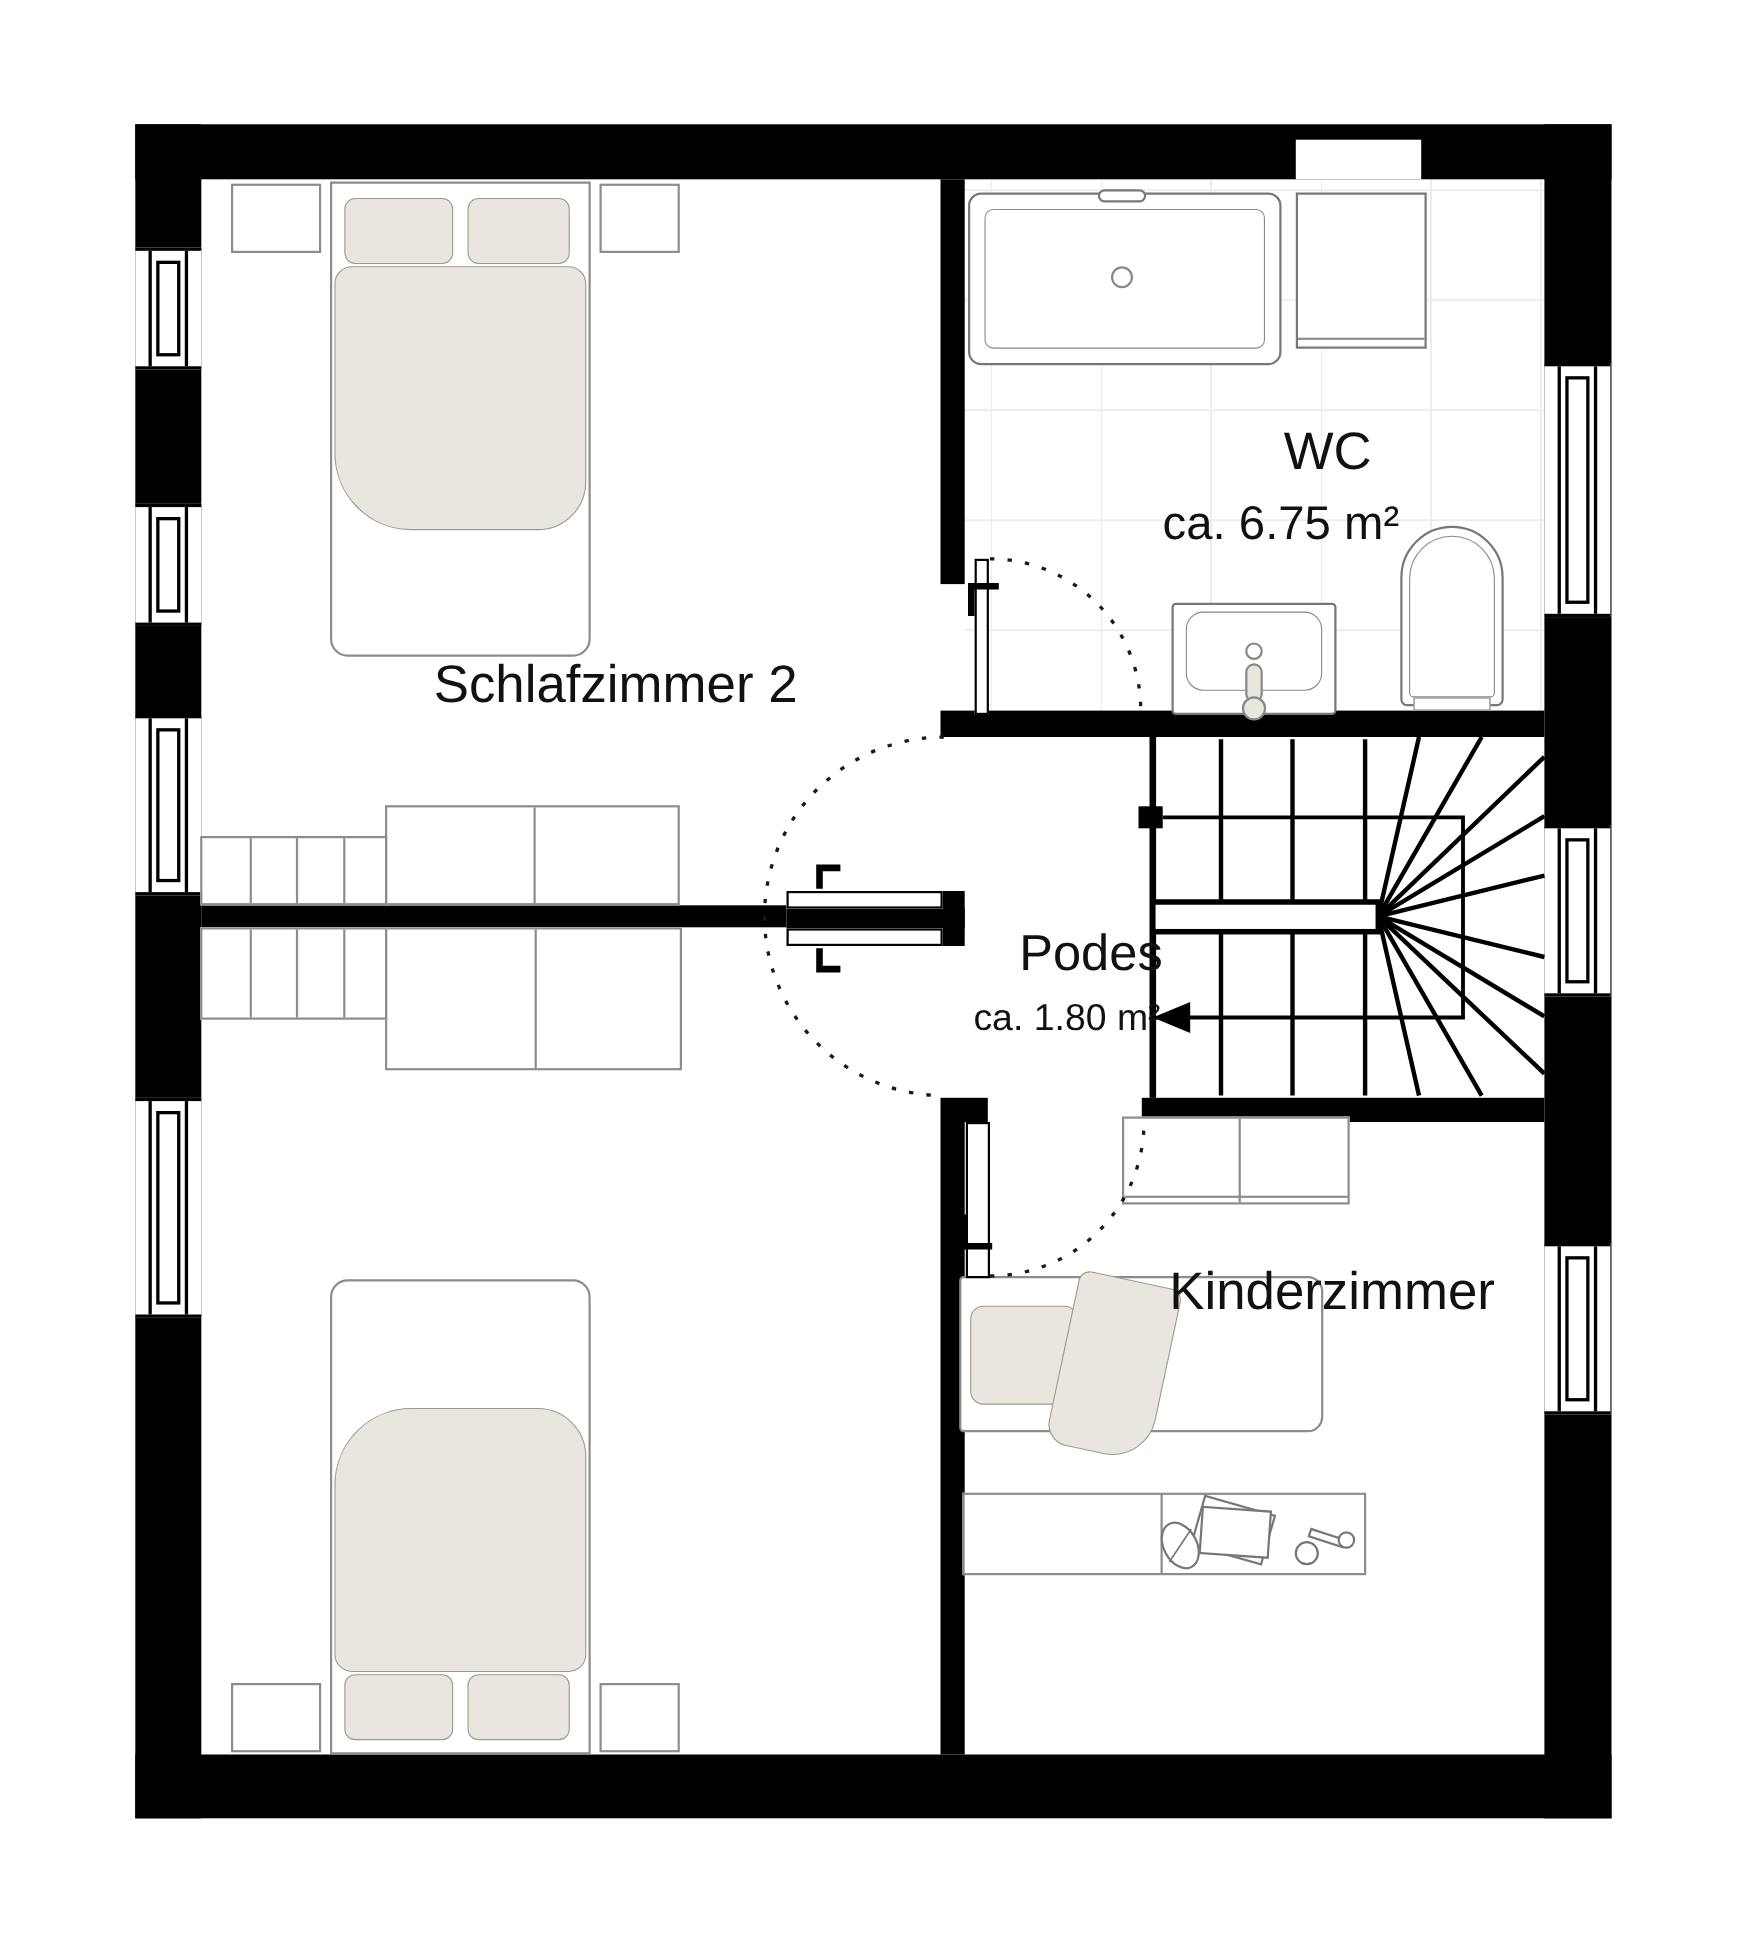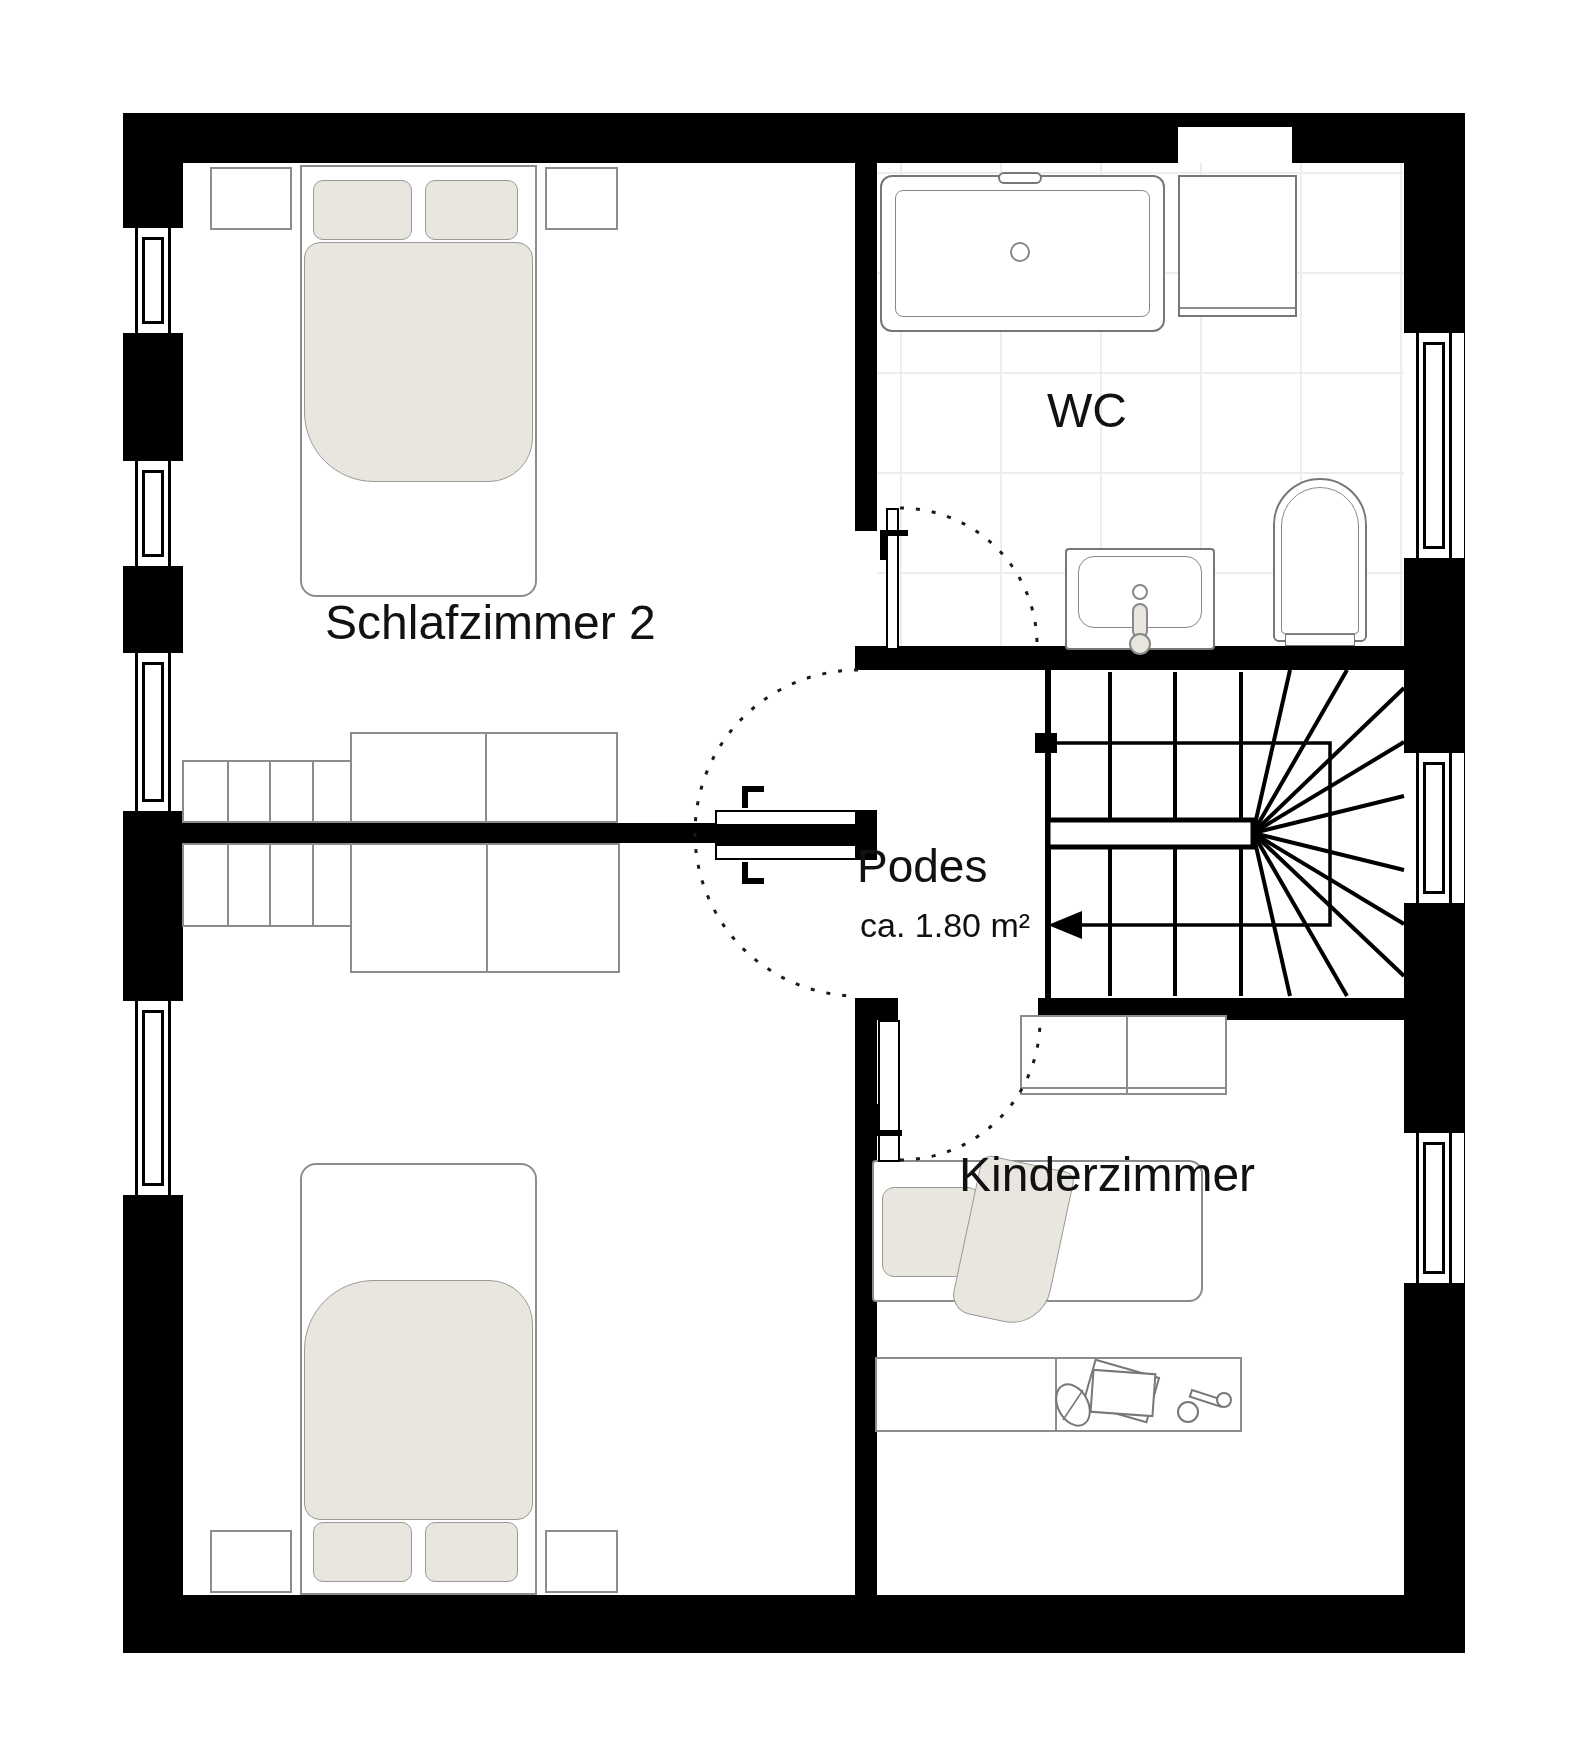--- a/index.html
+++ b/index.html
@@ -14,21 +14,21 @@
   .win .sash{position:absolute;top:9px;bottom:9px;left:19px;right:19px;border:3px solid #000;background:#fff;}
   
   .furn{position:absolute;background:#fff;border:2px solid #8c8c8c;box-sizing:border-box;}
   .soft{position:absolute;background:#e9e6df;border:1.5px solid #9a9a94;box-sizing:border-box;}
   .divider-v{position:absolute;top:0;bottom:0;width:1.5px;background:#8c8c8c;}
   .divider-h{position:absolute;left:0;right:0;height:1.5px;background:#8c8c8c;}
   .tilefloor{position:absolute;
      background-image:linear-gradient(to right,#ededed 2px,transparent 2px),
                       linear-gradient(to bottom,#ededed 2px,transparent 2px);
      background-size:100px 100px;background-position:23px 9px;}
-  .label{position:absolute;text-align:left;line-height:1.05;white-space:nowrap;}
+  .label{position:absolute;text-align:right;line-height:1.05;white-space:nowrap;}
   .room-name{font-size:48px;}
   .room-area{font-size:43px;}
   .podes-name{font-size:46px;}
   .podes-area{font-size:34px;}
   svg.overlay{position:absolute;left:0;top:0;pointer-events:none;}
 </style>
 </head>
 <body>
 
 <div class="canvas">
@@ -199,20 +199,21 @@
       <path d="M1063 1420 Q1073 1405 1083 1390" fill="none" stroke="#777" stroke-width="1.5"></path>
       <circle cx="1188" cy="1412" r="10" fill="#fff" stroke="#777" stroke-width="2"></circle>
       <rect x="1192" y="1390" width="32" height="7" fill="#fff" stroke="#777" stroke-width="2" transform="rotate(18 1192 1390)"></rect>
       <circle cx="1224" cy="1400" r="7" fill="#fff" stroke="#777" stroke-width="2"></circle>
     </g>
   </svg>
 
   <div class="label room-name" style="left:325px;top:598px;width:400px;">Schlafzimmer 2</div>
 
   <div class="label room-name" style="left:1047px;top:386px;width:200px;">WC</div>
+  <div class="label room-area" style="left:1022px;top:454px;width:250px;">ca. 6.75 m²</div>
 
   <div class="label podes-name" style="left:857px;top:842px;width:200px;">Podes</div>
   <div class="label podes-area" style="left:860px;top:908px;width:195px;">ca. 1.80 m²</div>
 
 
   <div class="label room-name" style="left:959px;top:1150px;width:400px;">Kinderzimmer</div>
 
 </div>
 
 </body></html>

